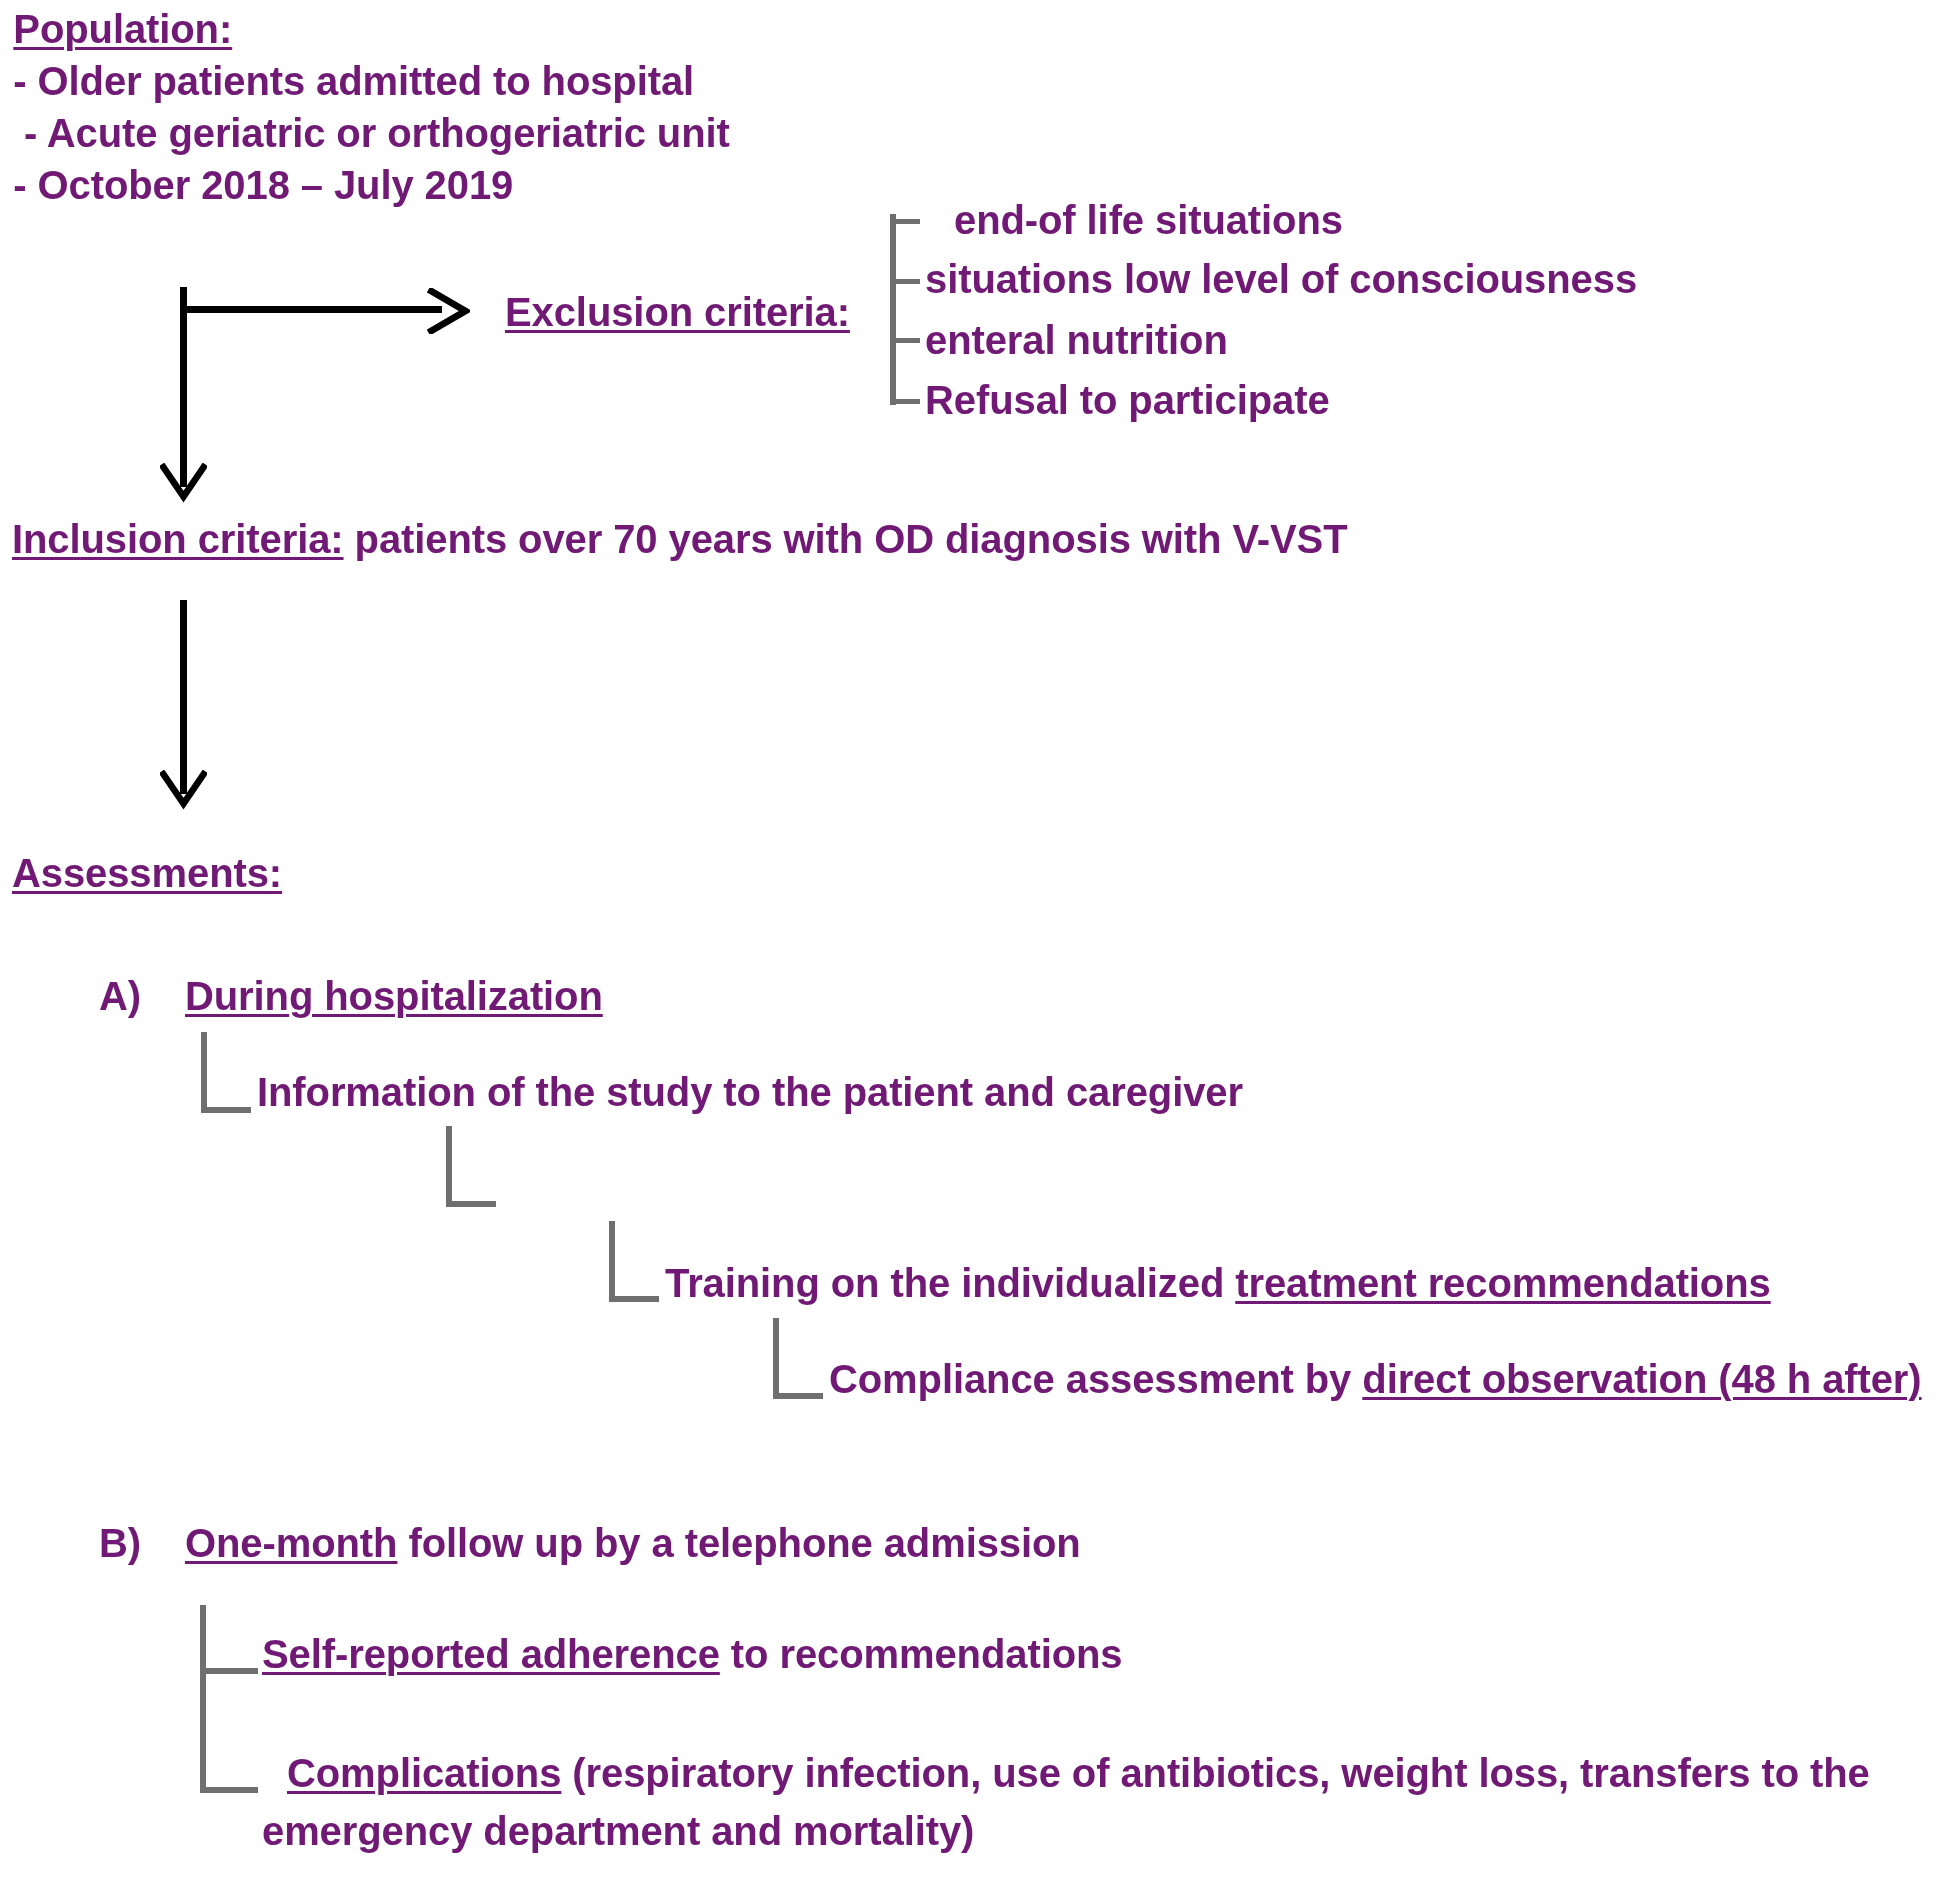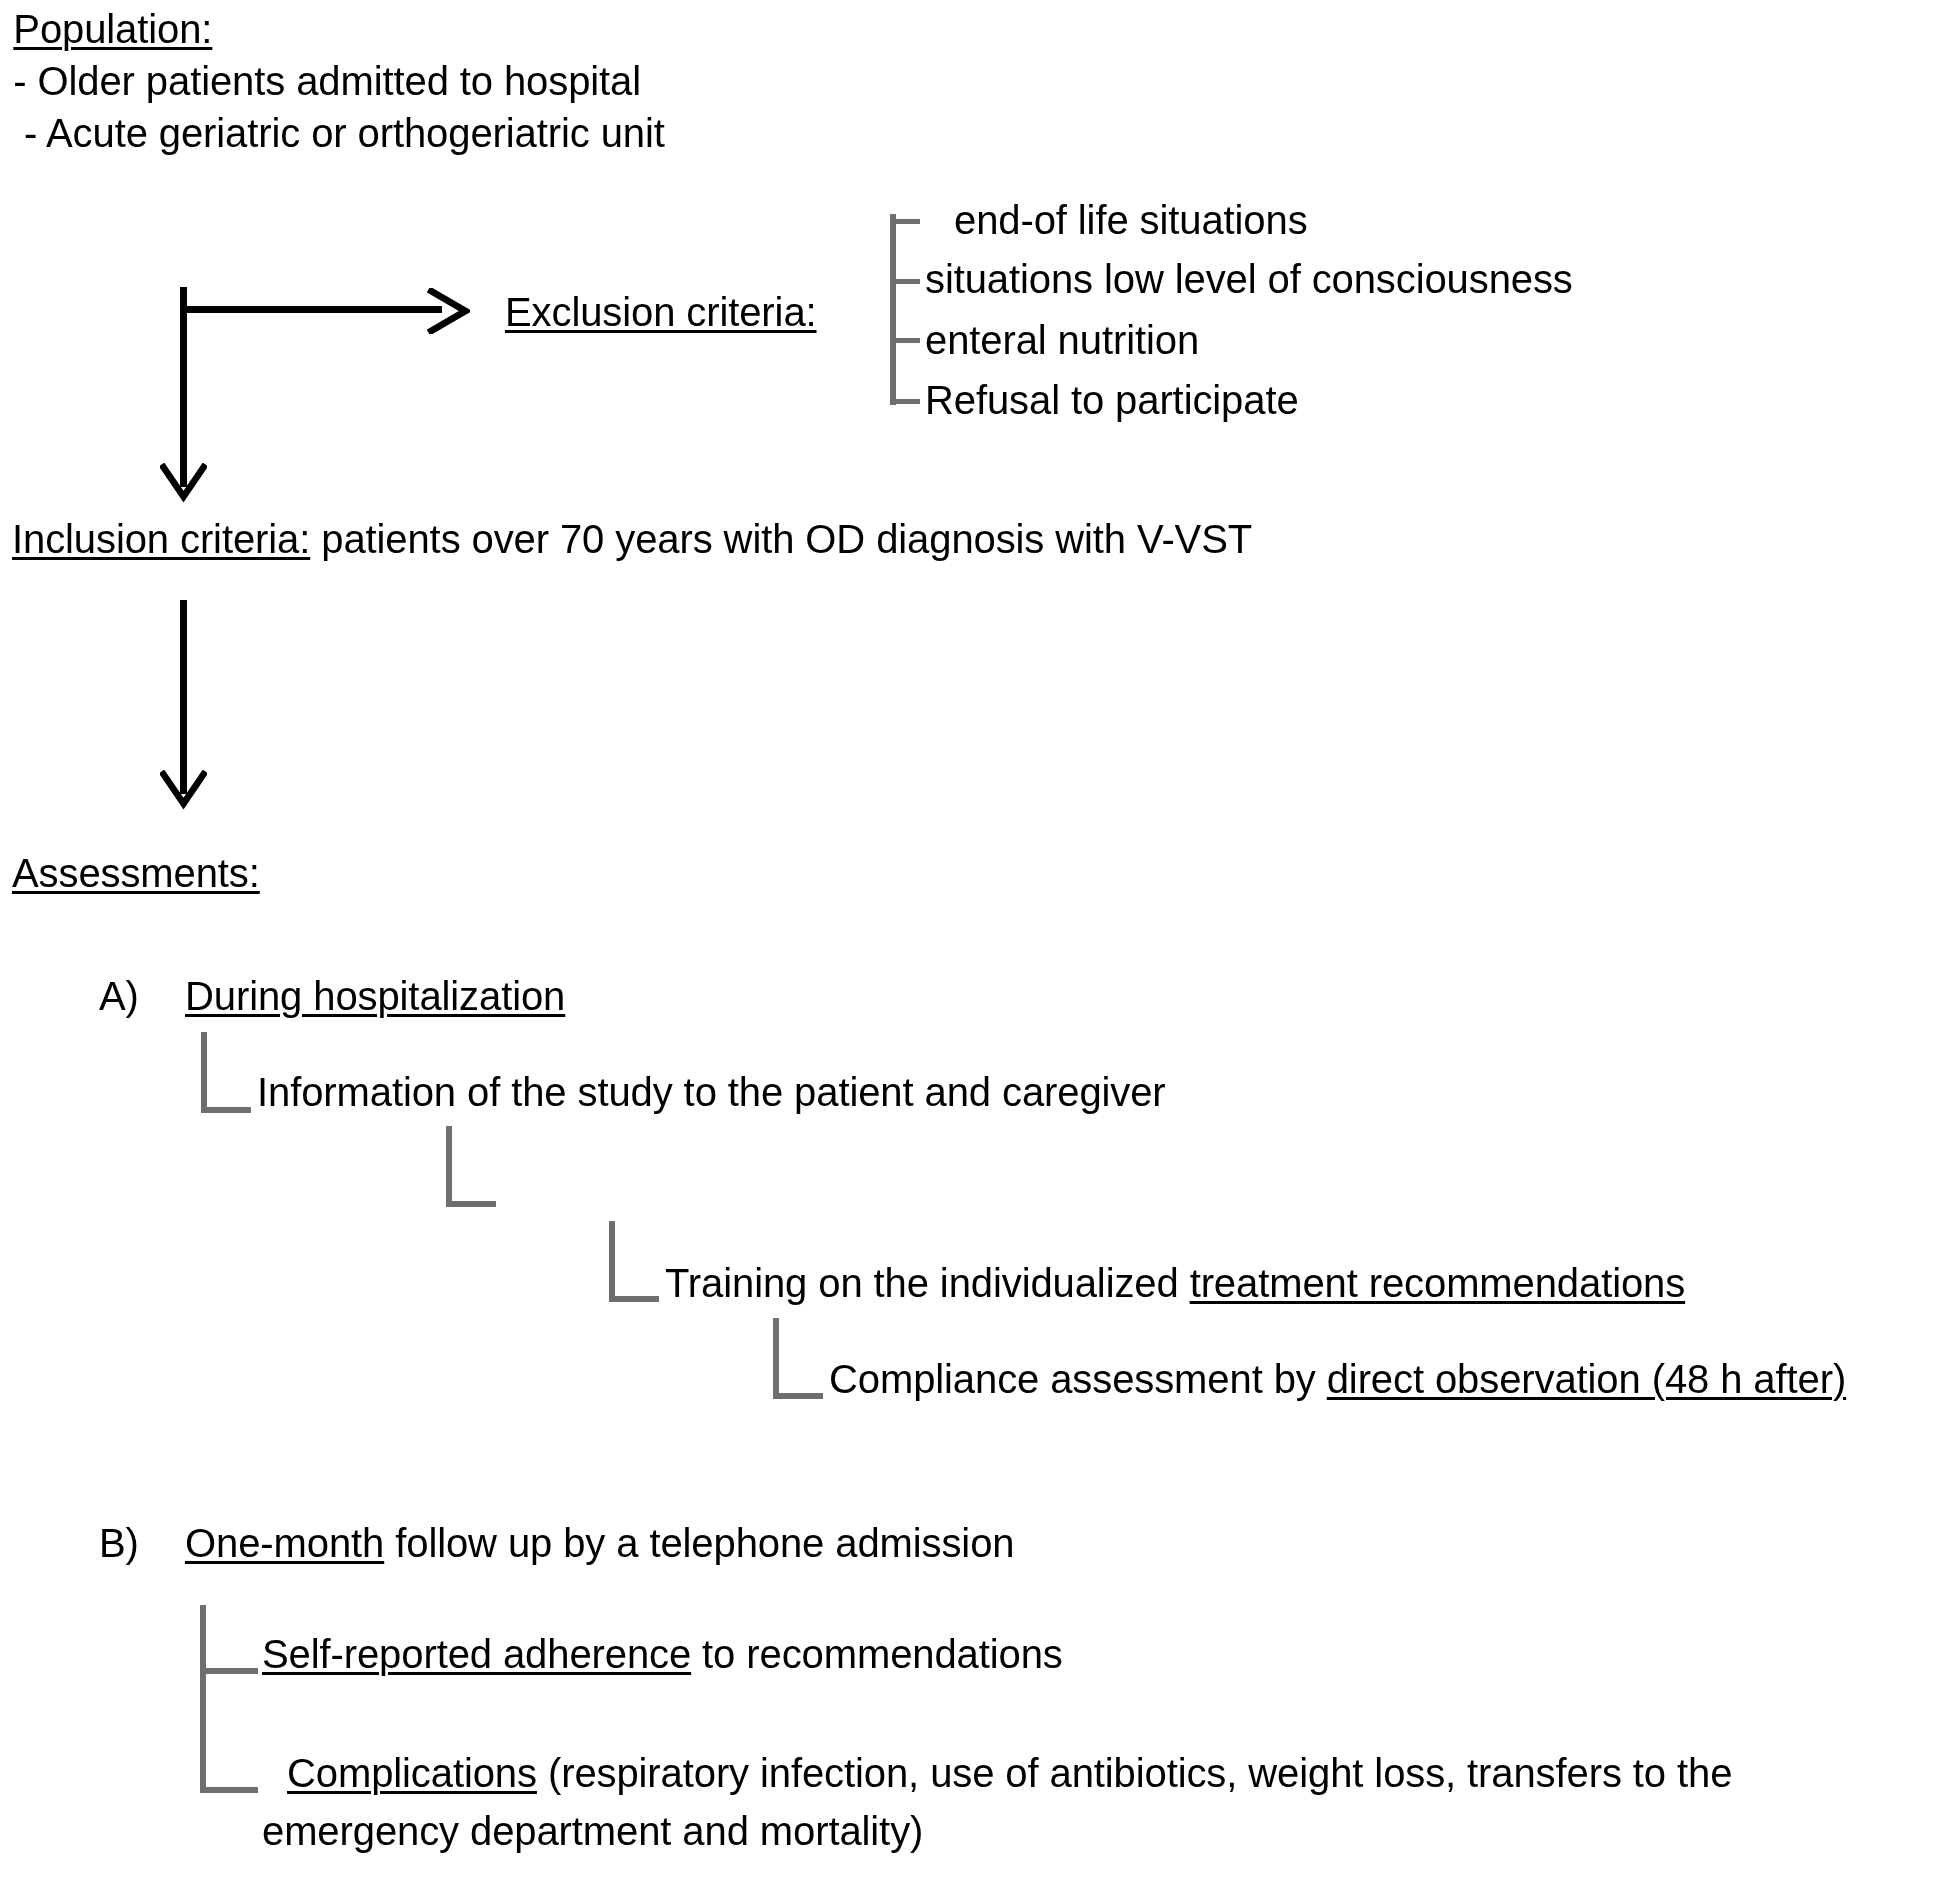--- a/index.html
+++ b/index.html
@@ -17,22 +17,23 @@
   }
   .page {
     position: absolute;
     inset: 0;
   }
   .txt {
     position: absolute;
     white-space: nowrap;
     font-size: 40px;
     line-height: 1.12;
-    color: #000000;
+    color: #701a75;
     letter-spacing: -0.1px;
+    font-weight: bold;
   }
   .u { text-decoration: underline; text-underline-offset: 4.4px; text-decoration-thickness: 3px; }
 
   
   #population-heading { left: 13.3px; top: 7.4px; }
   #population-line-1  { left: 13.3px; top: 59px; }
   #population-line-2  { left: 24px; top: 111px; }
   #population-line-3  { left: 13.3px; top: 163px; }
 
   
@@ -124,20 +125,21 @@
   #item-b-2-cont { left: 262px; top: 1809px; }
 </style>
 </head>
 <body>
 
 <div class="page">
 
   <div class="txt u" id="population-heading">Population:</div>
   <div class="txt" id="population-line-1">- Older patients admitted to hospital</div>
   <div class="txt" id="population-line-2">- Acute geriatric or orthogeriatric unit</div>
+  <div class="txt" id="population-line-3">- October 2018 – July 2019</div>
 
   <div class="arrowline vshaft" id="arrow1-vshaft"></div>
   <svg id="arrow1-head" viewBox="0 0 64 56">
     <path d="M2 2 L32 46 L62 2" fill="none" stroke="#000" stroke-width="9"></path>
   </svg>
   <div class="arrowline hshaft" id="arrow1-hshaft"></div>
   <svg id="arrow1-hhead" viewBox="0 0 58 62">
     <path d="M2 2 L52 31 L2 60" fill="none" stroke="#000" stroke-width="9"></path>
   </svg>
 

